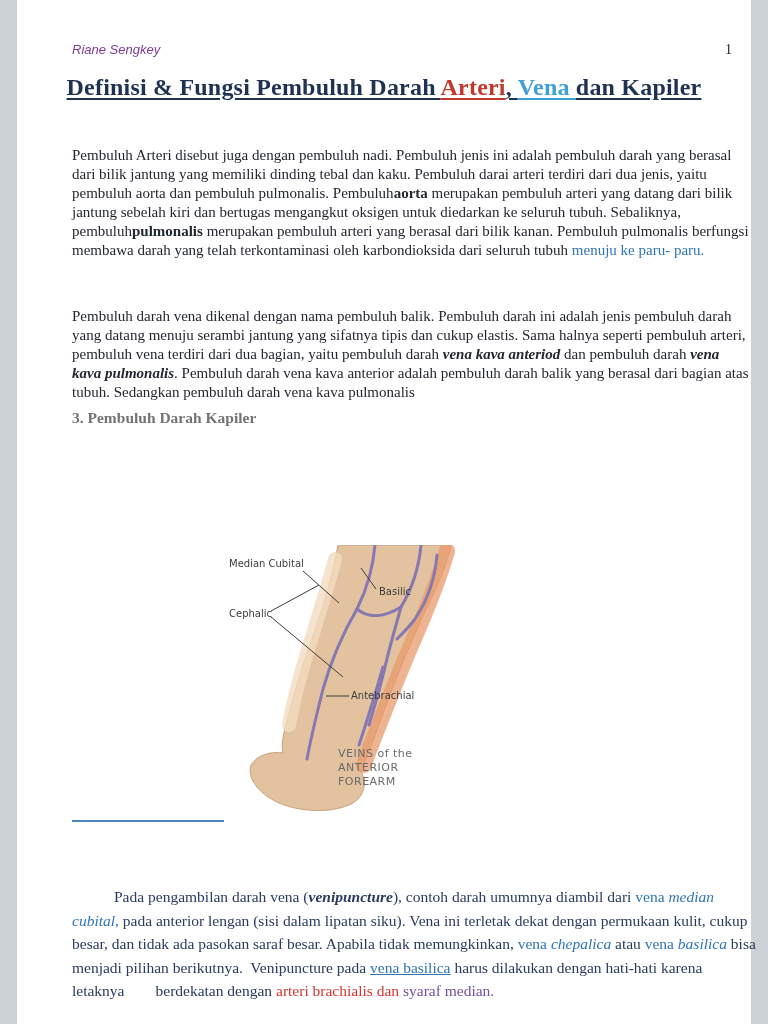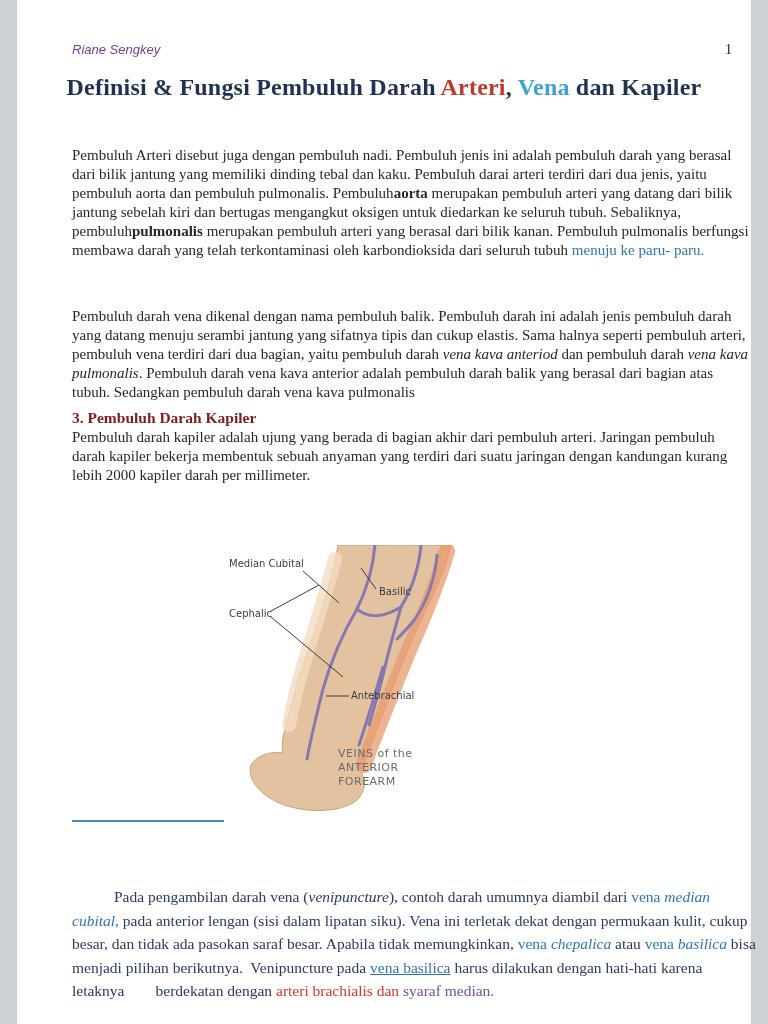--- a/index.html
+++ b/index.html
@@ -25,34 +25,34 @@
     font-family:"Liberation Sans", sans-serif;
     font-style:italic;font-size:13px;color:var(--author-purple,#7b3a97);
   }
   .pagenum{
     left:708px;top:42px;font-size:14px;color:#222;
   }
   .doc-title{
     left:0;right:0;top:74px;text-align:center;
     font-size:24px;letter-spacing:0.2px;
   }
-  .doc-title span{text-underline-offset:3px;}
+  .doc-title span{text-decoration:underline;text-underline-offset:3px;}
   .t-navy{color:var(--navy,#1f3252);}
   .t-red{color:#c0392b;}
   .t-lblue{color:var(--light-blue,#3fa0d8);}
   .sec-h{font-size:15.5px;font-weight:bold;}
   .h-red{color:var(--red,#c00000);}
   .h-blue{color:var(--blue,#2e75b6);}
-  .h-black{color:#7f1d1d;}
+  .h-black{color:#737373;}
   .para{
     width:678px;font-size:15px;line-height:19px;color:#23272f;
     white-space:pre-wrap;
   }
   .b{font-weight:bold;}
-  .bi{font-weight:normal;font-style:italic;}
+  .bi{font-weight:bold;font-style:italic;}
   .blue{color:var(--blue,#2e75b6);}
   .blue-i{color:var(--blue,#2e75b6);font-style:italic;}
   .blue-u{color:var(--blue,#2e75b6);text-decoration:underline;}
   .red2{color:var(--red-bright,#d4372e);}
   .red2-i{color:var(--red-bright,#d4372e);}
   .purple{color:var(--purple,#7050a0);}
   .fig-heading{
     left:188px;top:508px;
     font-family:"DejaVu Sans", sans-serif;
     font-weight:bold;font-size:17px;letter-spacing:1px;
@@ -87,21 +87,20 @@
   <div class="abs author">Riane Sengkey</div>
   <div class="abs pagenum">1</div>
 
   <h1 class="abs doc-title"><span class="t-navy">Definisi &amp; Fungsi Pembuluh Darah </span><span class="t-red">Arteri</span><span class="t-navy">, </span><span class="t-lblue">Vena </span><span class="t-navy">dan Kapiler</span></h1>
 
   <div class="abs para" style="left:55px;top:146px;">Pembuluh Arteri disebut juga dengan pembuluh nadi. Pembuluh jenis ini adalah pembuluh darah yang berasal dari bilik jantung yang memiliki dinding tebal dan kaku. Pembuluh darai arteri terdiri dari dua jenis, yaitu pembuluh aorta dan pembuluh pulmonalis. Pembuluh<span class="b">aorta</span> merupakan pembuluh arteri yang datang dari bilik jantung sebelah kiri dan bertugas mengangkut oksigen untuk diedarkan ke seluruh tubuh. Sebaliknya, pembuluh<span class="b">pulmonalis</span> merupakan pembuluh arteri yang berasal dari bilik kanan. Pembuluh pulmonalis berfungsi membawa darah yang telah terkontaminasi oleh karbondioksida dari seluruh tubuh <span class="blue">menuju ke paru- paru.</span></div>
 
   <div class="abs para" style="left:55px;top:307px;">Pembuluh darah vena dikenal dengan nama pembuluh balik. Pembuluh darah ini adalah jenis pembuluh darah yang datang menuju serambi jantung yang sifatnya tipis dan cukup elastis. Sama halnya seperti pembuluh arteri, pembuluh vena terdiri dari dua bagian, yaitu pembuluh darah <span class="bi">vena kava anteriod</span> dan pembuluh darah <span class="bi">vena kava pulmonalis</span>. Pembuluh darah vena kava anterior adalah pembuluh darah balik yang berasal dari bagian atas tubuh. Sedangkan pembuluh darah vena kava pulmonalis</div>
 
   <div class="abs sec-h h-black" style="left:55px;top:409px;">3. Pembuluh Darah Kapiler</div>
-  <div class="abs para" style="left:55px;top:428px;">Pembuluh darah kapiler adalah ujung yang berada di bagian akhir dari pembuluh arteri. Jaringan pembuluh darah kapiler bekerja membentuk sebuah anyaman yang terdiri dari suatu jaringan dengan kandungan kurang lebih 2000 kapiler darah per millimeter.</div>
 
 
   <div class="abs figure-wrap">
     <svg width="280" height="272" viewBox="0 0 280 272" xmlns="http://www.w3.org/2000/svg">
 
       <path d="M115,0 C110,30 100,62 88,96 C78,124 70,152 64,176 C60,190 58,200 60,208
            C48,206 34,210 28,220 C24,232 34,248 56,258 C80,268 112,268 130,258
            C142,250 144,238 138,226 C146,206 156,180 166,152 C178,120 192,88 206,58
            C216,38 224,18 228,0 Z" fill="#e3c2a0" stroke="#caa07c" stroke-width="1"></path>
 

